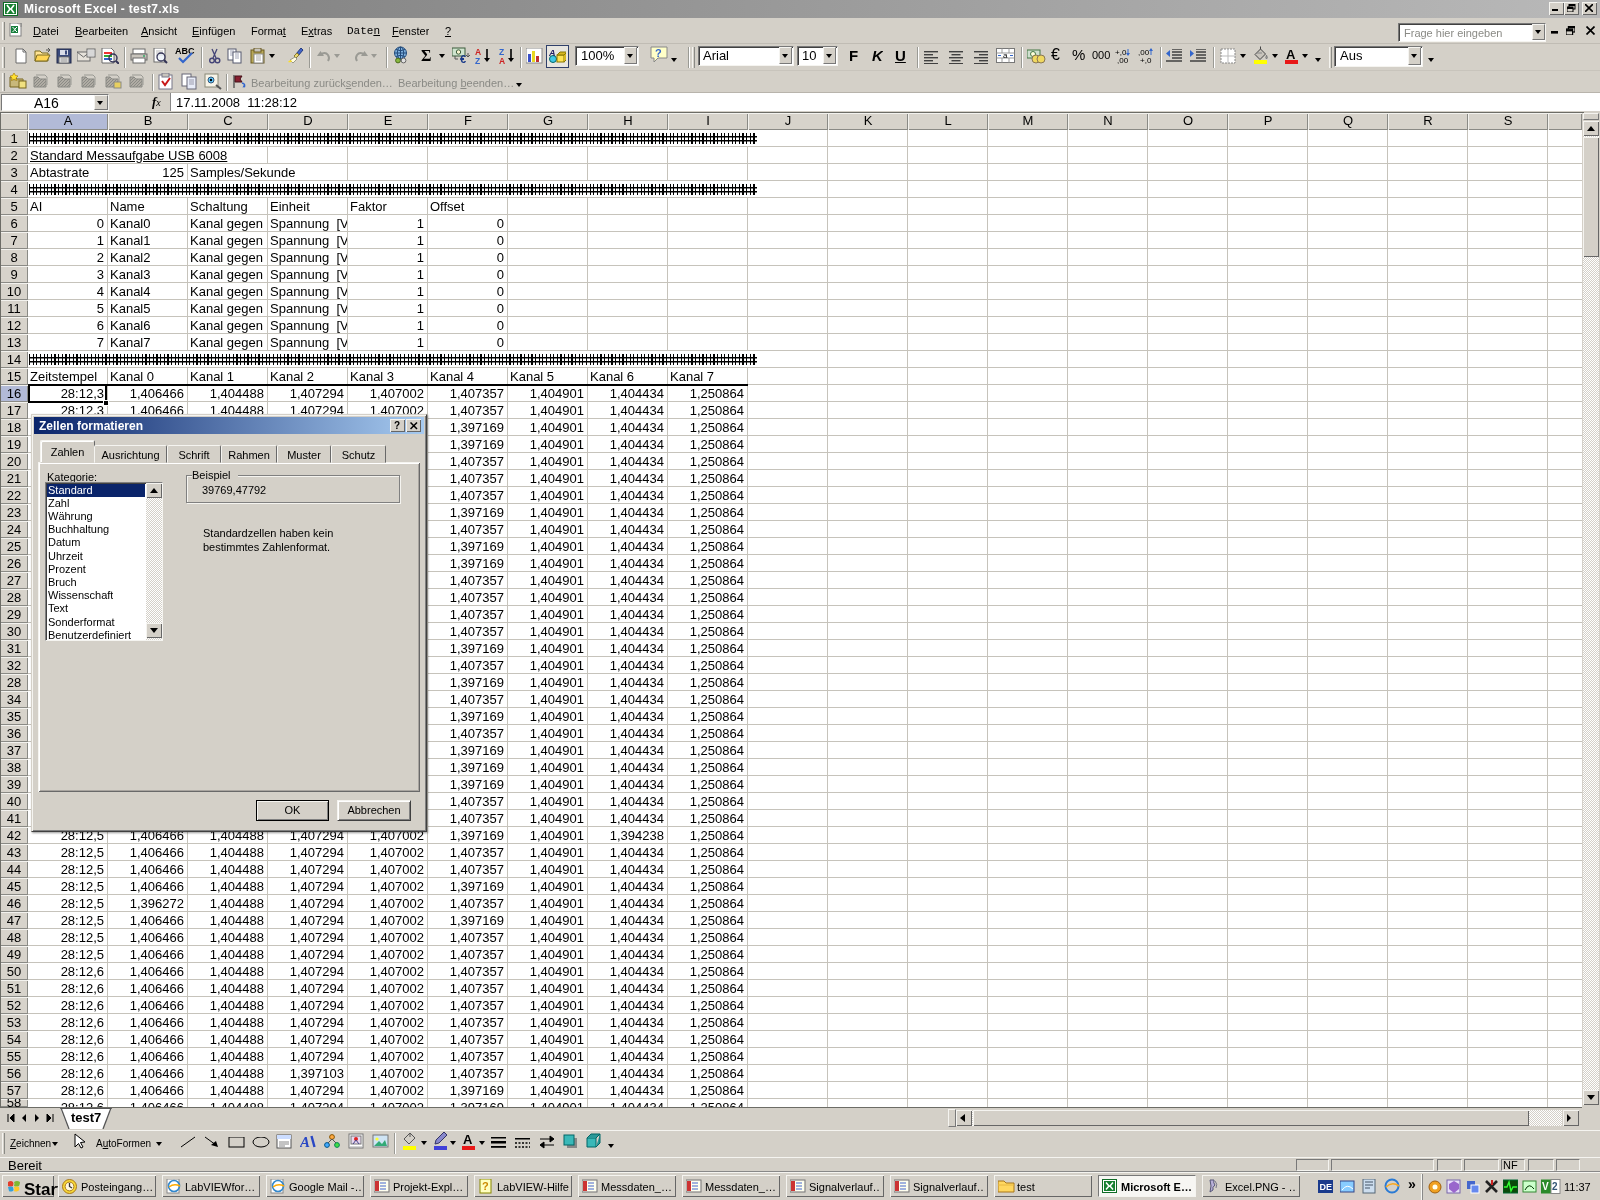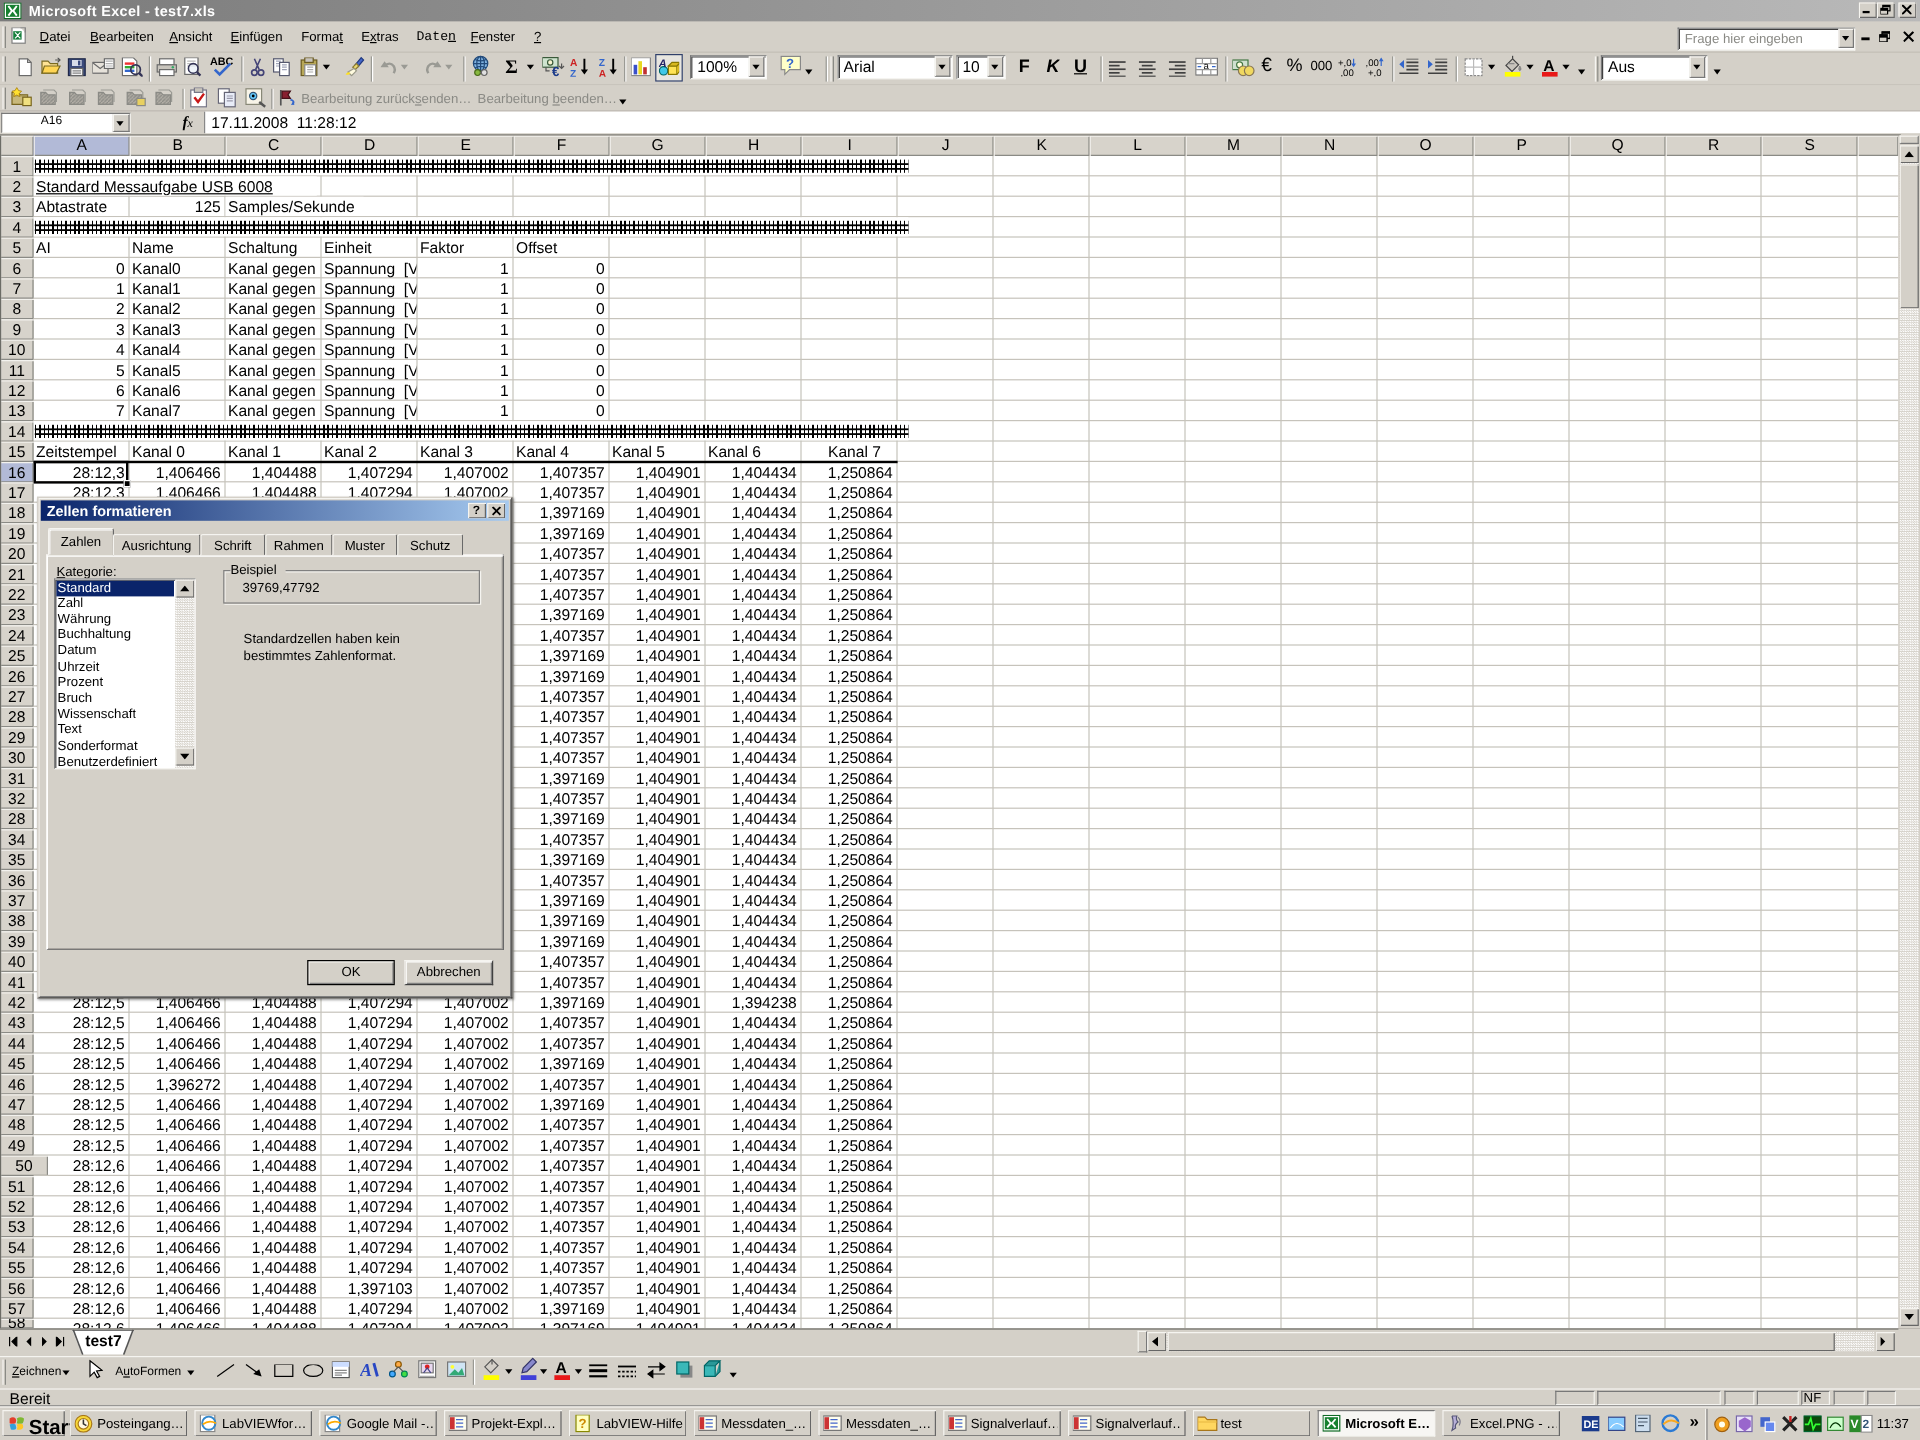--- a/index.html
+++ b/index.html
@@ -396,21 +396,21 @@
     <path d="M3 2 L10 2 L8 5 L10 8 L3 8 Z" fill="#882030" stroke="#441018"></path>
     <path d="M10 9 Q14 10 12 13" stroke="#36c" stroke-width="1.5" fill="none"></path>
     <path d="M10.5 13.5 L13.5 13 L12 10.8 Z" fill="#36c"></path>
   </svg>
 <div class="ab txt" style="left:251px;top:77px;font-size:11px;color:#8a8a85;">Bearbeitung zurück<u>s</u>enden…</div>
 <div class="ab txt" style="left:398px;top:77px;font-size:11px;color:#8a8a85;">Bearbeitung <u>b</u>eenden…</div>
 <div class="ab arrow" style="left:516px;top:83px"></div>
 <div class="ab" style="left:0;top:93px;width:1600px;height:19px;background:#d4d0c8"></div>
 <div class="ab" style="left:1px;top:94px;width:108px;height:17px;background:#d4d0c8;border:1px solid;border-color:#787878 #f5f4f0 #f5f4f0 #787878"></div>
 <div class="ab" style="left:2px;top:95px;width:92px;height:15px;background:#fff"></div>
-<div class="ab txt" style="left:34px;top:95px;font-size:10px;">A16</div>
+<div class="ab txt" style="left:34px;top:95px;font-size:14px;">A16</div>
 <div class="ab cbtn" style="left:94px;top:95px;width:14px;height:15px"></div>
 <div class="ab arrow" style="left:97px;top:101px"></div>
 <div class="ab txt" style="left:152px;top:94px;font-size:13px;font-family:'Liberation Serif'"><i><b>f</b></i><i style="font-size:10px">x</i></div>
 <div class="ab" style="left:170px;top:93px;width:1430px;height:19px;background:#fff;border-left:1px solid #888"></div>
 <div class="ab txt" style="left:176px;top:95px;font-size:13px;">17.11.2008  11:28:12</div>
 <div class="ab" style="left:0;top:111px;width:1600px;height:2px;background:#d4d0c8"></div>
 <div class="ab" style="left:0;top:112px;width:1584px;height:1px;background:#6c6c66"></div>
 <div class="ab" style="left:28px;top:130px;width:1554px;height:977px;background:#fff"></div>
 <div class="ab hdr" style="left:0;top:113px;width:28px;height:17px"></div>
 <div class="ab hdr hdrsel" style="left:28px;top:113px;width:80px;height:17px">A</div>
@@ -475,21 +475,21 @@
 <div class="ab hdr" style="left:0;top:793px;width:28px;height:17px;line-height:17px">40</div>
 <div class="ab hdr" style="left:0;top:810px;width:28px;height:17px;line-height:17px">41</div>
 <div class="ab hdr" style="left:0;top:827px;width:28px;height:17px;line-height:17px">42</div>
 <div class="ab hdr" style="left:0;top:844px;width:28px;height:17px;line-height:17px">43</div>
 <div class="ab hdr" style="left:0;top:861px;width:28px;height:17px;line-height:17px">44</div>
 <div class="ab hdr" style="left:0;top:878px;width:28px;height:17px;line-height:17px">45</div>
 <div class="ab hdr" style="left:0;top:895px;width:28px;height:17px;line-height:17px">46</div>
 <div class="ab hdr" style="left:0;top:912px;width:28px;height:17px;line-height:17px">47</div>
 <div class="ab hdr" style="left:0;top:929px;width:28px;height:17px;line-height:17px">48</div>
 <div class="ab hdr" style="left:0;top:946px;width:28px;height:17px;line-height:17px">49</div>
-<div class="ab hdr" style="left:0;top:963px;width:40px;height:17px;line-height:17px">50</div>
+<div class="ab hdr" style="left:0;top:963px;width:28px;height:17px;line-height:17px">50</div>
 <div class="ab hdr" style="left:0;top:980px;width:28px;height:17px;line-height:17px">51</div>
 <div class="ab hdr" style="left:0;top:997px;width:28px;height:17px;line-height:17px">52</div>
 <div class="ab hdr" style="left:0;top:1014px;width:28px;height:17px;line-height:17px">53</div>
 <div class="ab hdr" style="left:0;top:1031px;width:28px;height:17px;line-height:17px">54</div>
 <div class="ab hdr" style="left:0;top:1048px;width:28px;height:17px;line-height:17px">55</div>
 <div class="ab hdr" style="left:0;top:1065px;width:28px;height:17px;line-height:17px">56</div>
 <div class="ab hdr" style="left:0;top:1082px;width:28px;height:17px;line-height:17px">57</div>
 <div class="ab hdr" style="left:0;top:1099px;width:28px;height:8px;line-height:8px">58</div>
 <div class="ab" style="left:107px;top:130px;width:1px;height:977px;background:#c6c3bb"></div>
 <div class="ab" style="left:187px;top:130px;width:1px;height:977px;background:#c6c3bb"></div>
@@ -633,21 +633,21 @@
 <div class="ab cell r" style="left:348px;top:334px;width:79px;height:17px;padding-right:3px;">1</div>
 <div class="ab cell r" style="left:428px;top:334px;width:79px;height:17px;padding-right:3px;">0</div>
 <div class="ab cell" style="left:28px;top:368px;width:79px;height:17px;padding-left:2px;">Zeitstempel</div>
 <div class="ab cell" style="left:108px;top:368px;width:79px;height:17px;padding-left:2px;">Kanal 0</div>
 <div class="ab cell" style="left:188px;top:368px;width:79px;height:17px;padding-left:2px;">Kanal 1</div>
 <div class="ab cell" style="left:268px;top:368px;width:79px;height:17px;padding-left:2px;">Kanal 2</div>
 <div class="ab cell" style="left:348px;top:368px;width:79px;height:17px;padding-left:2px;">Kanal 3</div>
 <div class="ab cell" style="left:428px;top:368px;width:79px;height:17px;padding-left:2px;">Kanal 4</div>
 <div class="ab cell" style="left:508px;top:368px;width:79px;height:17px;padding-left:2px;">Kanal 5</div>
 <div class="ab cell" style="left:588px;top:368px;width:79px;height:17px;padding-left:2px;">Kanal 6</div>
-<div class="ab cell" style="left:668px;top:368px;width:79px;height:17px;padding-left:2px;margin-left:20px;">Kanal 7</div>
+<div class="ab cell" style="left:668px;top:368px;width:79px;height:17px;padding-left:2px;">Kanal 7</div>
 <div class="ab" style="left:28px;top:384px;width:720px;height:2px;background:#000"></div>
 <div class="ab cell r" style="left:28px;top:385px;width:79px;height:17px;padding-right:3px;">28:12,3</div>
 <div class="ab cell r" style="left:108px;top:385px;width:79px;height:17px;padding-right:3px;">1,406466</div>
 <div class="ab cell r" style="left:188px;top:385px;width:79px;height:17px;padding-right:3px;">1,404488</div>
 <div class="ab cell r" style="left:268px;top:385px;width:79px;height:17px;padding-right:3px;">1,407294</div>
 <div class="ab cell r" style="left:348px;top:385px;width:79px;height:17px;padding-right:3px;">1,407002</div>
 <div class="ab cell r" style="left:428px;top:385px;width:79px;height:17px;padding-right:3px;">1,407357</div>
 <div class="ab cell r" style="left:508px;top:385px;width:79px;height:17px;padding-right:3px;">1,404901</div>
 <div class="ab cell r" style="left:588px;top:385px;width:79px;height:17px;padding-right:3px;">1,404434</div>
 <div class="ab cell r" style="left:668px;top:385px;width:79px;height:17px;padding-right:3px;">1,250864</div>

